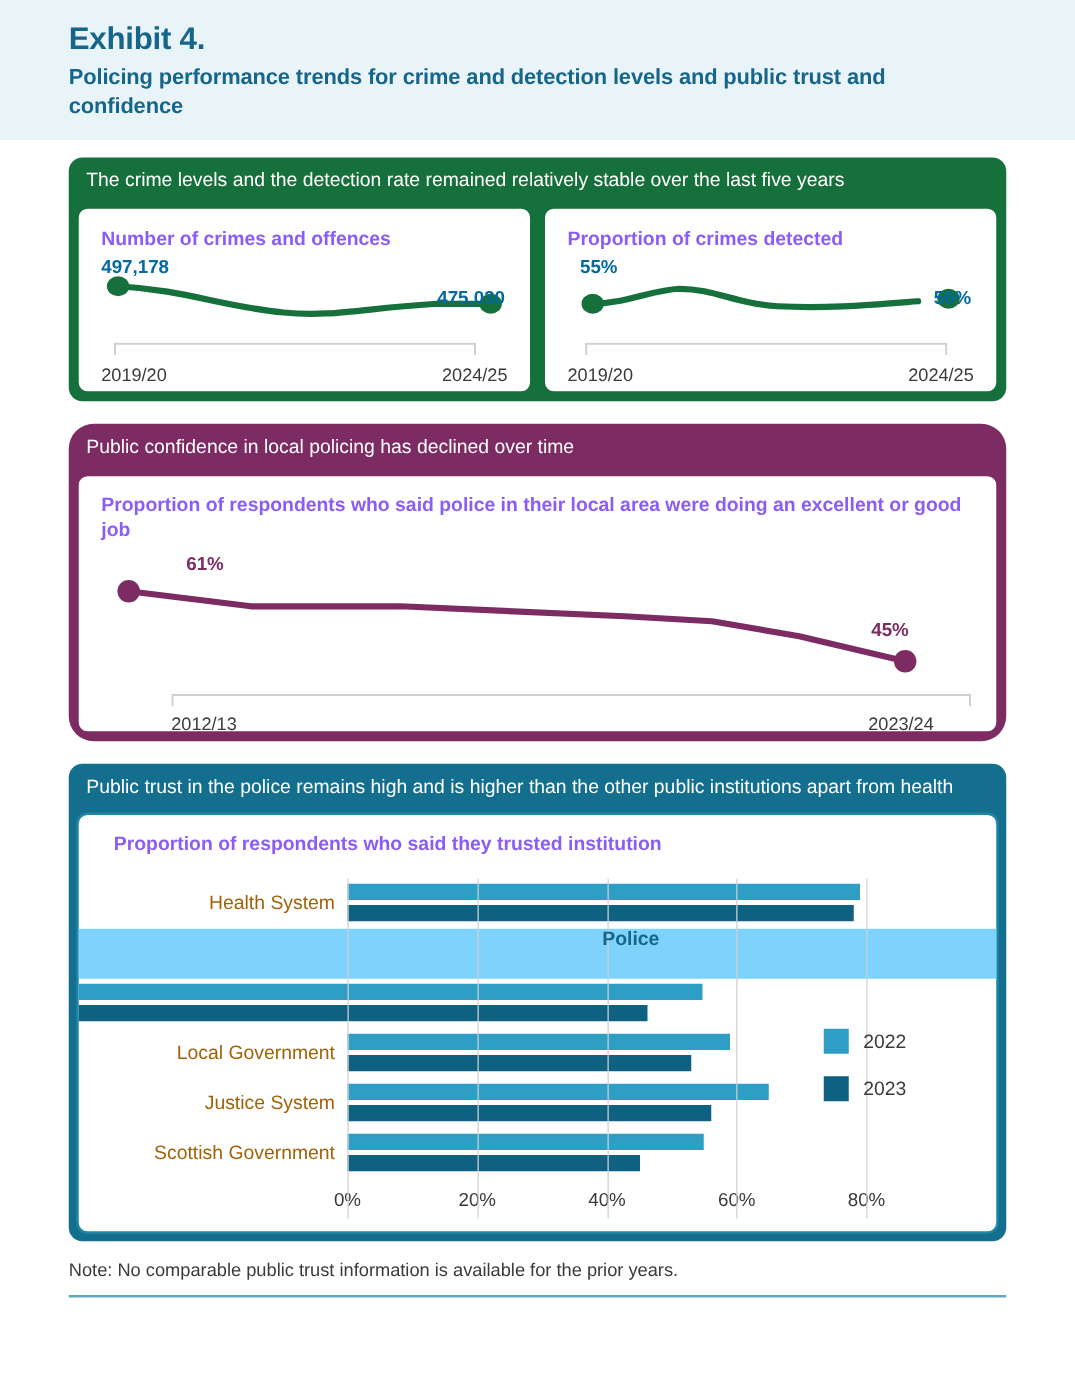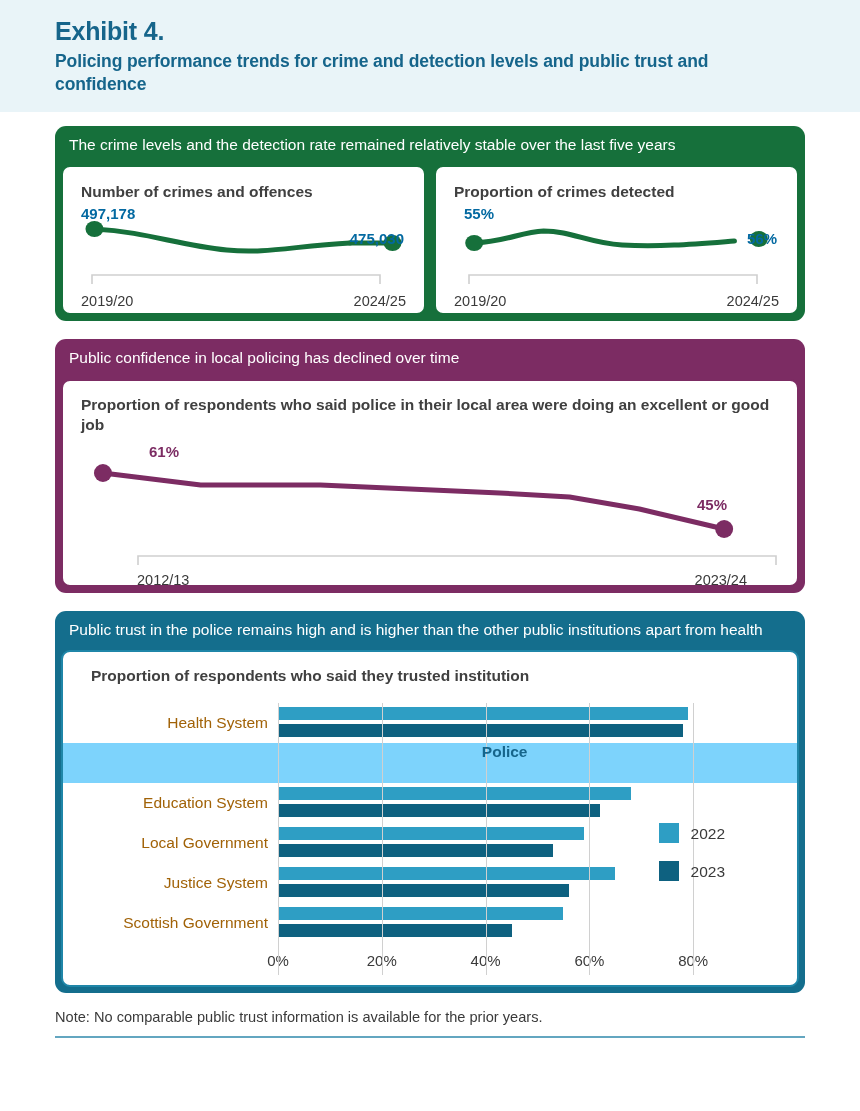--- a/index.html
+++ b/index.html
@@ -57,21 +57,21 @@
     border-radius: 9px;
     position: relative;
   }
   .card.green-b  { border: 2px solid #16703b; }
   .card.purple-b { border: 2px solid #7c2c63; }
   .card.teal-b   { border: 2px solid #1f86a8; }
 
   .card-title {
     font-size: 15.5px;
     font-weight: bold;
-    color: #404040;
+    color: #8b5cf6;
     line-height: 1.3;
   }
 
   
   .sec1 { margin-top: 14px; }
   .sec1-row { display: flex; gap: 8px; padding: 0 6px 6px 6px; }
   .sec1-col { flex: 1 1 0; }
   .spark-card { height: 150px; padding: 15px 18px 0 18px; }
   .spark-wrap { position: relative; height: 104px; margin-top: 2px; }
   .spark-svg { display: block; width: 100%; height: 74px; }
@@ -88,21 +88,21 @@
     position: absolute;
     bottom: 0; left: 0; right: 0;
     display: flex;
     justify-content: space-between;
     font-size: 14.5px;
     color: #3a3a3a;
   }
   .bracket-svg { display:block; width:100%; height:11px; }
 
   
-  .sec2 { margin-top: 18px; }
+  .sec2 { margin-top: 18px; border-radius: 20px; }
   .purple-card { padding: 14px 18px 10px 18px; height: 208px; }
   .purple-card .card-title { max-width: 690px; }
   .line-wrap { position: relative; height: 145px; margin-top: 8px; }
   .line-svg { display:block; width:100%; height: 105px; }
   .pval {
     position: absolute;
     font-size: 15px; font-weight: bold; color: #7c2c63;
   }
   .pval-start { left: 68px; top: 0px; }
   .pval-end   { right: 52px; top: 53px; }
@@ -310,21 +310,20 @@
               </div>
             </div>
             <div class="bar-row hl">
               <div class="bar-label hl-label">Police</div>
               <div class="bar-pair">
                 <span class="bar y2022" style="width: 78%;"></span>
                 <span class="bar y2023" style="width: 73%;"></span>
               </div>
             </div>
             <div class="bar-row">
-              <div class="bar-label">Education System</div>
               <div class="bar-pair">
                 <span class="bar y2022" style="width: 68%;"></span>
                 <span class="bar y2023" style="width: 62%;"></span>
               </div>
             </div>
             <div class="bar-row">
               <div class="bar-label">Local Government</div>
               <div class="bar-pair">
                 <span class="bar y2022" style="width: 59%;"></span>
                 <span class="bar y2023" style="width: 53%;"></span>

